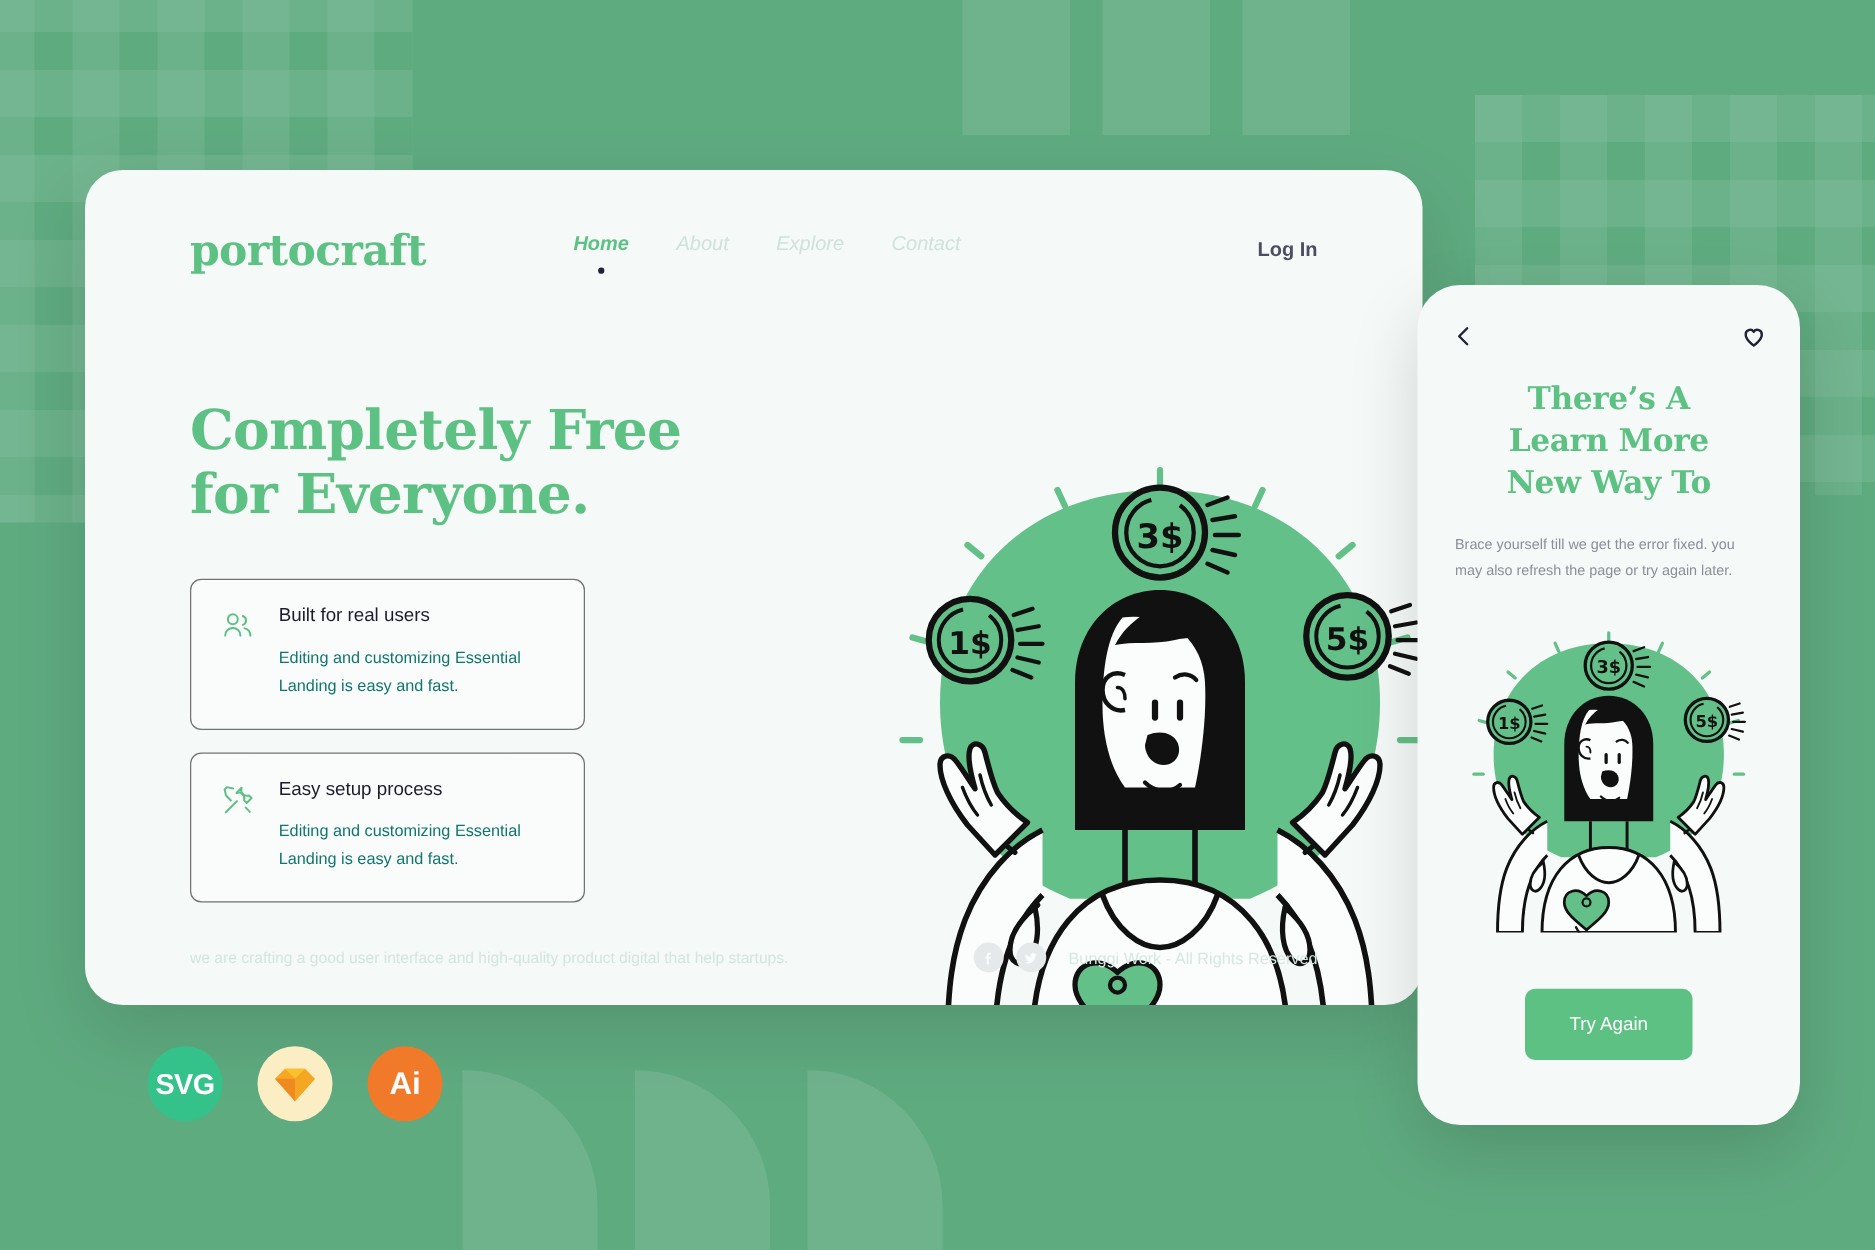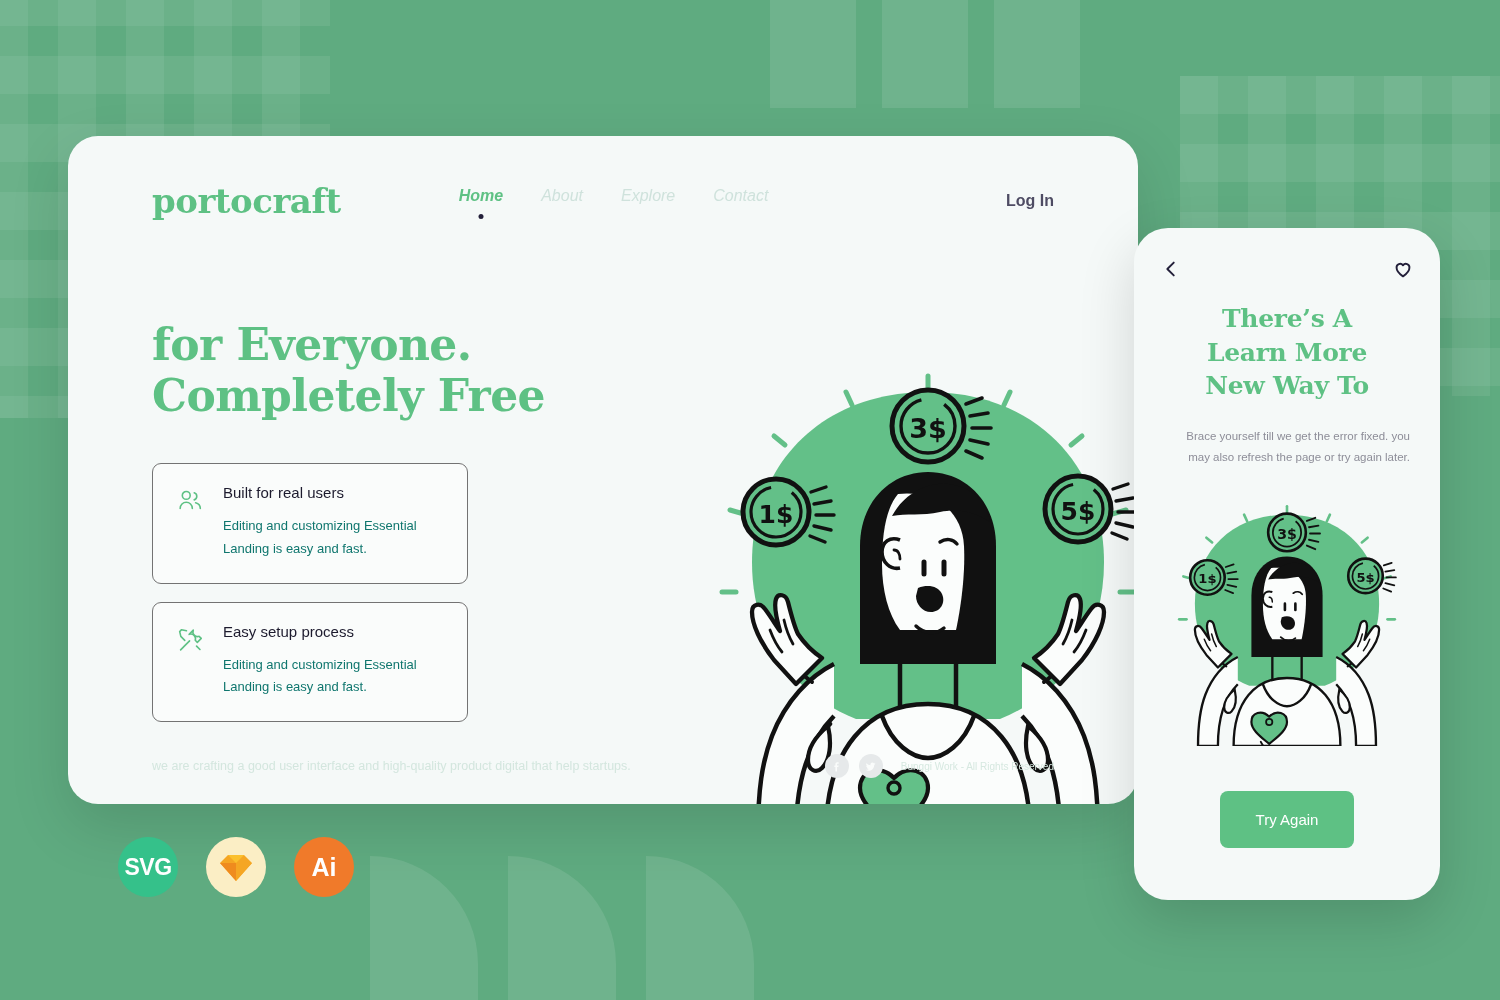--- a/index.html
+++ b/index.html
@@ -117,21 +117,21 @@
     display: flex; align-items: center;
   }
   .footer-note { font-size: 12.5px; color: #d3e6de; }
   .footer-right { margin-left: auto; display: flex; align-items: center; gap: 10px; }
   .social {
     width: 24px; height: 24px; border-radius: 50%;
     background: #e6e9ea;
     display: flex; align-items: center; justify-content: center;
   }
   .social svg { width: 13px; height: 13px; fill: #fafcfb; }
-  .copyright { font-size: 10px; color: #d6e8e0; margin-left: 8px; }
+  .copyright { font-size: 13px; color: #d6e8e0; margin-left: 8px; }
 
   
   .illu { position: absolute; }
   .illu svg { display: block; width: 100%; height: 100%; }
 
   #illu-desktop { left: 610px; top: 228px; width: 500px; height: 470px; }
 
   
   #phone {
     position: absolute;
@@ -153,21 +153,21 @@
     text-align: center;
     font-family: "DejaVu Serif", serif;
     font-weight: bold;
     font-size: 25px;
     line-height: 1.34;
     color: #5ec184;
     letter-spacing: -0.3px;
   }
   .ph-sub {
     position: absolute; left: 30px; right: 30px; top: 198px;
-    text-align: right;
+    text-align: left;
     font-size: 11.5px; line-height: 1.85; color: #8d8d98;
   }
   #illu-phone { left: 22px; top: 272px; width: 262px; height: 246px; }
   .ph-btn {
     position: absolute; left: 86px; bottom: 52px;
     width: 134px; height: 57px;
     background: #5ec184;
     border-radius: 8px;
     border: none;
     color: #ffffff;
@@ -221,22 +221,22 @@
       <div class="navlink">About</div>
       <div class="navlink">Explore</div>
       <div class="navlink">Contact</div>
     </nav>
 
     <div class="login">Log In</div>
   </div>
 
   <div class="hero">
     <div class="headline">
+      <div>Completely Free</div>
       <div>for Everyone.</div>
-      <div>Completely Free</div>
     </div>
 
     <div class="features">
 
       <div class="feature-card">
         <div class="f-icon">
           <svg viewBox="0 0 32 32" fill="none" stroke="#5ec184" stroke-width="1.7" stroke-linecap="round" stroke-linejoin="round">
             <circle cx="12" cy="10" r="4.2"></circle>
             <path d="M5.5 24c0-4 3-6.6 6.5-6.6S18.5 20 18.5 24"></path>
             <path d="M20.5 7.2a4 4 0 0 1 0 7.6"></path>

